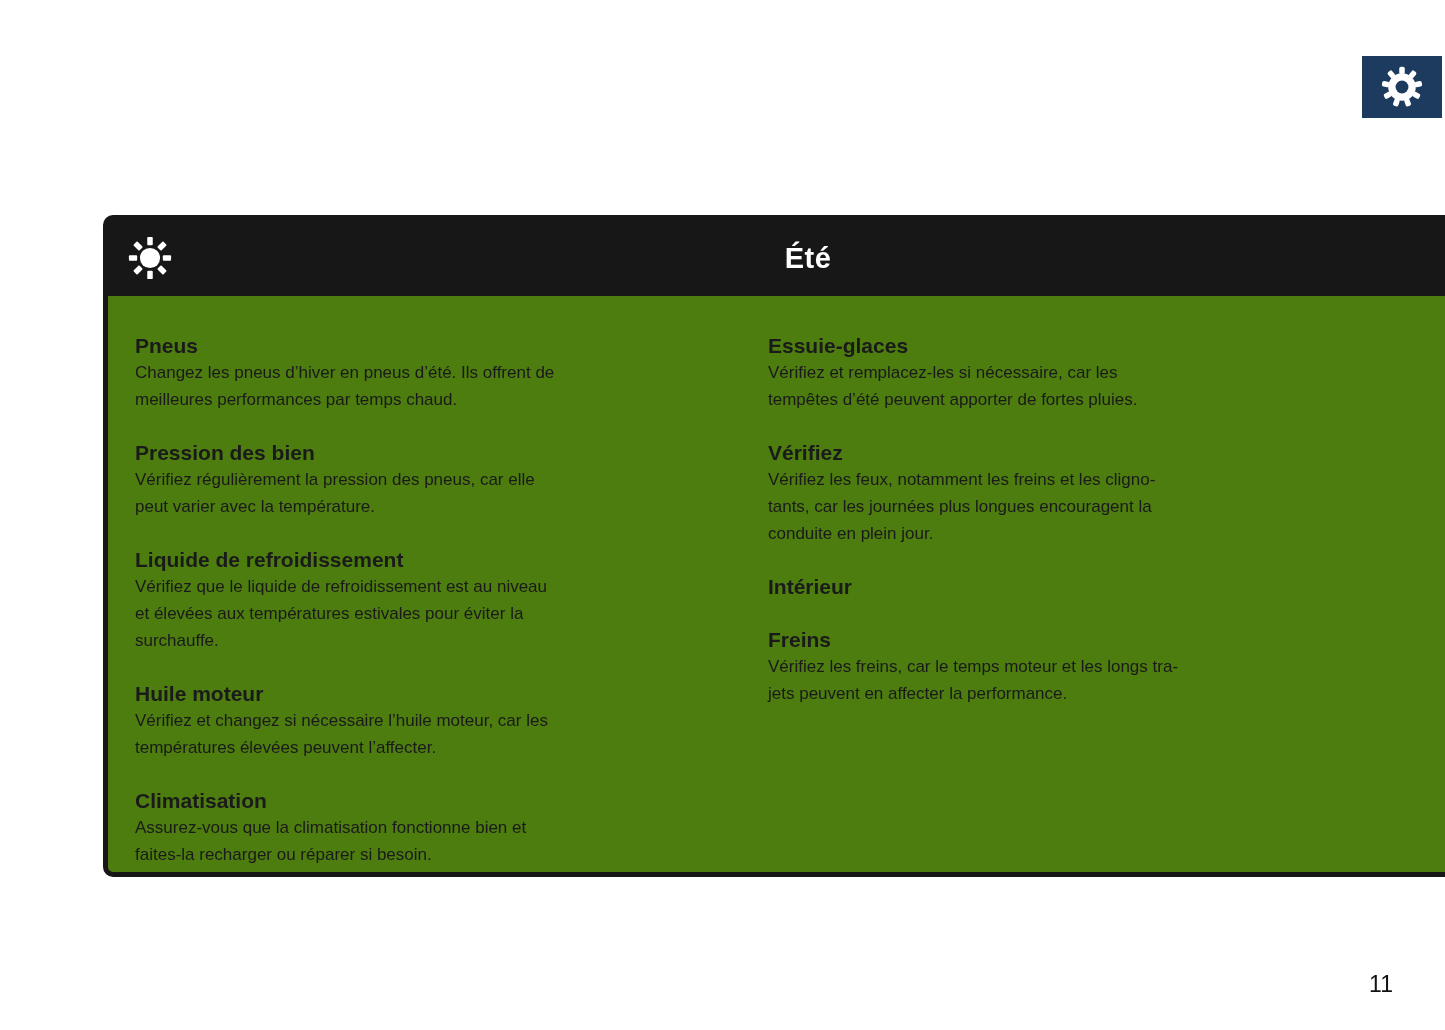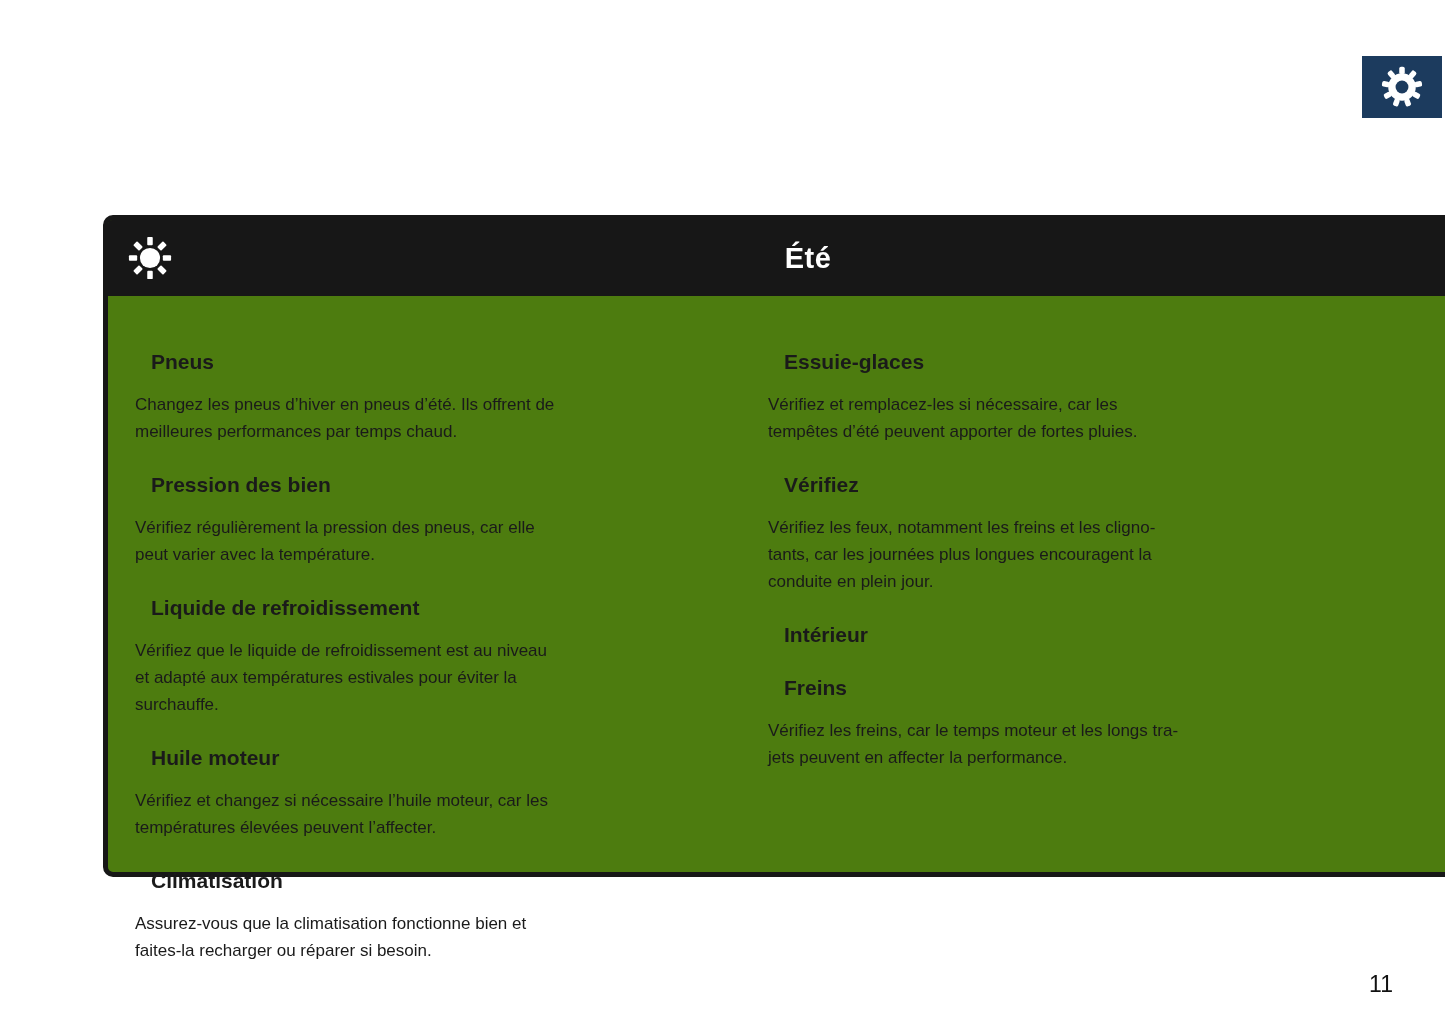--- a/index.html
+++ b/index.html
@@ -66,21 +66,21 @@
   .sun-wrap svg { width: 44px; height: 44px; display: block; }
 
   .card-body {
     display: grid;
     grid-template-columns: 600px 1fr;
     column-gap: 33px;
     padding: 36px 26px 0 27px;
   }
   .sec { margin-bottom: 26px; }
   .sec h3 {
-    margin: 16px;
+    margin: 0;
     font-size: 21px;
     line-height: 27px;
     font-weight: 700;
     color: #1a1a1a;
   }
   .sec p {
     margin: 0;
     font-size: 17px;
     line-height: 27px;
     color: #1a1a1a;
@@ -147,21 +147,21 @@
 meilleures performances par temps chaud.</p>
       </div>
       <div class="sec">
         <h3>Pression des bien</h3>
         <p>Vérifiez régulièrement la pression des pneus, car elle
 peut varier avec la température.</p>
       </div>
       <div class="sec">
         <h3>Liquide de refroidissement</h3>
         <p>Vérifiez que le liquide de refroidissement est au niveau
-et adapté aux températures estivales pour éviter la
+et élevées aux températures estivales pour éviter la
 surchauffe.</p>
       </div>
       <div class="sec">
         <h3>Huile moteur</h3>
         <p>Vérifiez et changez si nécessaire l’huile moteur, car les
 températures élevées peuvent l’affecter.</p>
       </div>
       <div class="sec">
         <h3>Climatisation</h3>
         <p>Assurez-vous que la climatisation fonctionne bien et

